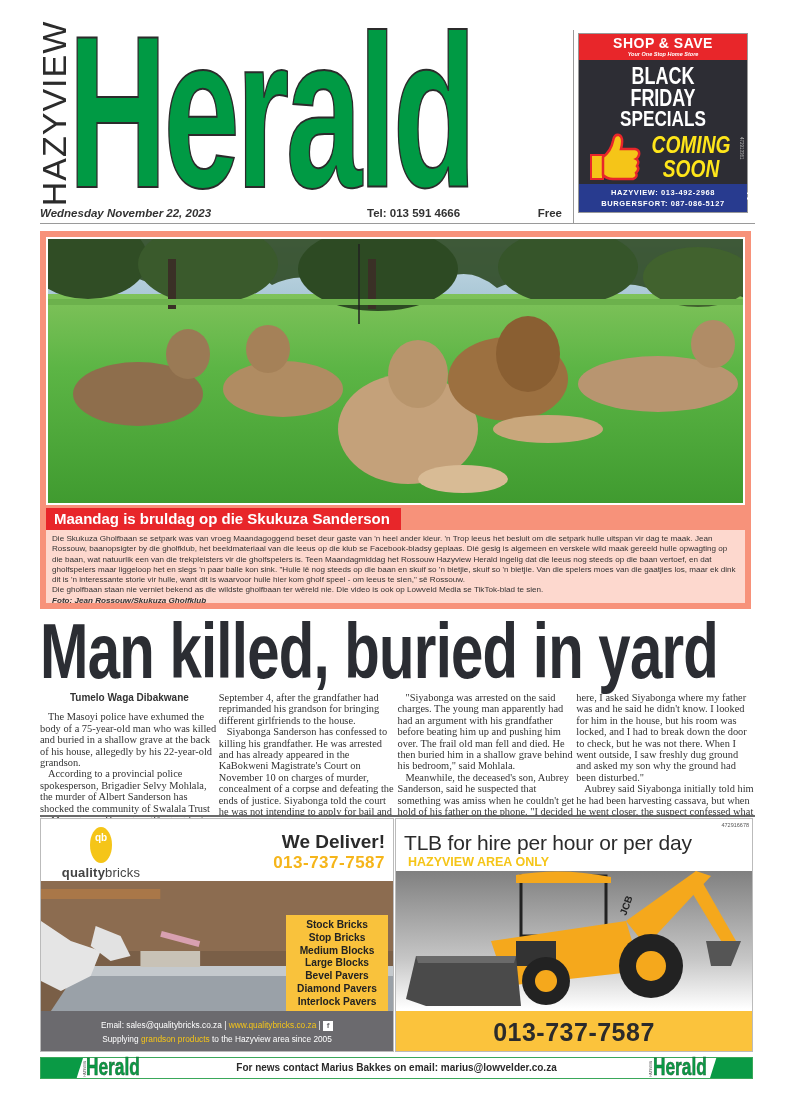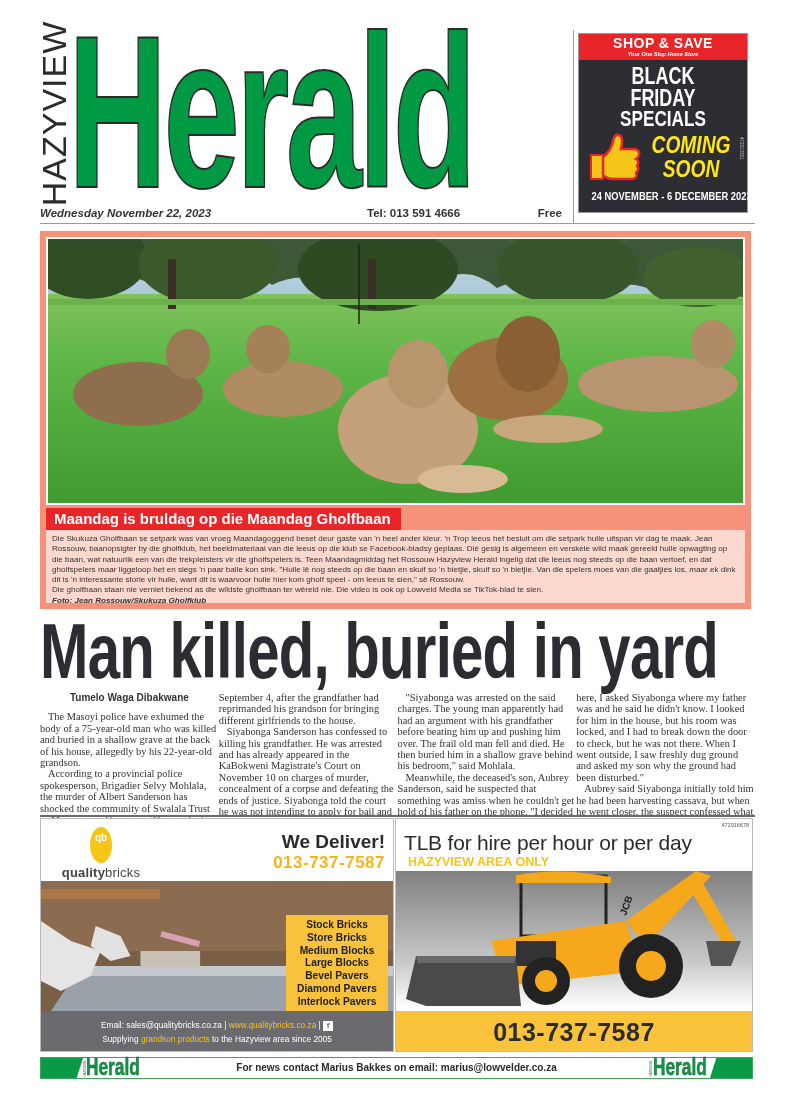--- a/index.html
+++ b/index.html
@@ -134,20 +134,24 @@
       <path d="M6 24 h12 v24 h-12z" fill="#f5c518" stroke="#e8262a" stroke-width="2"></path>
       <path d="M18 26 q8 -6 10 -16 q1 -7 6 -6 q5 2 2 14 h14 q5 1 4 6 q-1 3 -3 4 q4 2 1 7 q3 3 -1 7 q2 4 -3 6 h-20 q-6 0 -10 -4z" fill="#f5c518" stroke="#e8262a" stroke-width="2.5"></path>
     </svg>
     <div class="ta-coming">
       <div>COMING</div>
       <div>SOON</div>
     </div>
     <div class="ta-code">472913361</div>
   </div>
   <div class="ta-dates">24 NOVEMBER - 6 DECEMBER 2023</div>
+  <div class="ta-footer">
+    <div>HAZYVIEW: 013-492-2968</div>
+    <div>BURGERSFORT: 087-086-5127</div>
+  </div>
 </div>
 
 <div class="photo-box">
   <div class="photo-inner">
     <svg width="699" height="268" viewBox="0 0 699 268">
       <defs>
         <linearGradient id="sky" x1="0" y1="0" x2="0" y2="1">
           <stop offset="0" stop-color="#c9dbe6"></stop>
             <stop offset="1" stop-color="#a9c7d6"></stop>
         </linearGradient>
@@ -181,21 +185,21 @@
         <ellipse cx="370" cy="135" rx="30" ry="34" fill="#b8956c"></ellipse>
         <ellipse cx="415" cy="240" rx="45" ry="14" fill="#d8bb95"></ellipse>
         <ellipse cx="460" cy="140" rx="60" ry="42" fill="#9c7040"></ellipse>
         <ellipse cx="480" cy="115" rx="32" ry="38" fill="#8a5f32"></ellipse>
         <ellipse cx="500" cy="190" rx="55" ry="14" fill="#c9a77c"></ellipse>
         <ellipse cx="610" cy="145" rx="80" ry="28" fill="#b89570"></ellipse>
         <ellipse cx="665" cy="105" rx="22" ry="24" fill="#b08c66"></ellipse>
       </g>
     </svg>
   </div>
-  <div class="caption-head">Maandag is bruldag op die Maandag Gholfbaan</div>
+  <div class="caption-head">Maandag is bruldag op die Skukuza Sanderson</div>
   <div class="caption-body">
     <p>Die Skukuza Gholfbaan se setpark was van vroeg Maandagoggend beset deur gaste van 'n heel ander kleur. 'n Trop leeus het besluit om die setpark hulle uitspan vir dag te maak. Jean Rossouw, baanopsigter by die gholfklub, het beeldmateriaal van die leeus op die klub se Facebook-bladsy geplaas. Dié gesig is algemeen en verskele wild maak gereeld hulle opwagting op die baan, wat natuurlik een van die trekpleisters vir die gholfspelers is. Teen Maandagmiddag het Rossouw Hazyview Herald ingelig dat die leeus nog steeds op die baan vertoef, en dat gholfspelers maar liggeloop het en slegs 'n paar balle kon sink. "Hulle lê nog steeds op die baan en skuif so 'n bietjie, skuif so 'n bietjie. Van die spelers moes van die gaatjies los, maar ek dink dit is 'n interessante storie vir hulle, want dit is waarvoor hulle hier kom gholf speel - om leeus te sien," sê Rossouw.</p>
     <p>Die gholfbaan staan nie verniet bekend as die wildste gholfbaan ter wêreld nie. Die video is ook op Lowveld Media se TikTok-blad te sien.</p>
     <p class="caption-credit">Foto: Jean Rossouw/Skukuza Gholfklub</p>
   </div>
 </div>
 
 <div class="headline">Man killed, buried in yard</div>
 <div class="story">
   <div class="col">
@@ -232,21 +236,21 @@
     <rect x="0" y="8" width="120" height="10" fill="#b07a46" opacity="0.8"></rect>
     <polygon points="40,85 354,85 354,130 10,130" fill="#9aa1a8"></polygon>
     <polygon points="40,85 354,85 354,95 40,95" fill="#c4c9cd"></polygon>
     <rect x="100" y="70" width="60" height="16" fill="#c8c2b6"></rect>
     <rect x="120" y="55" width="40" height="6" fill="#d8a0b0" transform="rotate(15 140 58)"></rect>
     <polygon points="0,40 30,60 60,70 50,95 20,110 0,100" fill="#e5e5e5"></polygon>
     <polygon points="55,45 80,55 90,75 70,80 50,65" fill="#e2e2e2"></polygon>
   </svg>
   <div class="product-box">
     <div>Stock Bricks</div>
-    <div>Store Bricks</div>
+    <div>Stop Bricks</div>
     <div>Medium Blocks</div>
     <div>Large Blocks</div>
     <div>Bevel Pavers</div>
     <div>Diamond Pavers</div>
     <div>Interlock Pavers</div>
   </div>
   <div class="bricks-footer">
     <div>
       <span>Email: sales@qualitybricks.co.za</span>
       <span>|</span>

